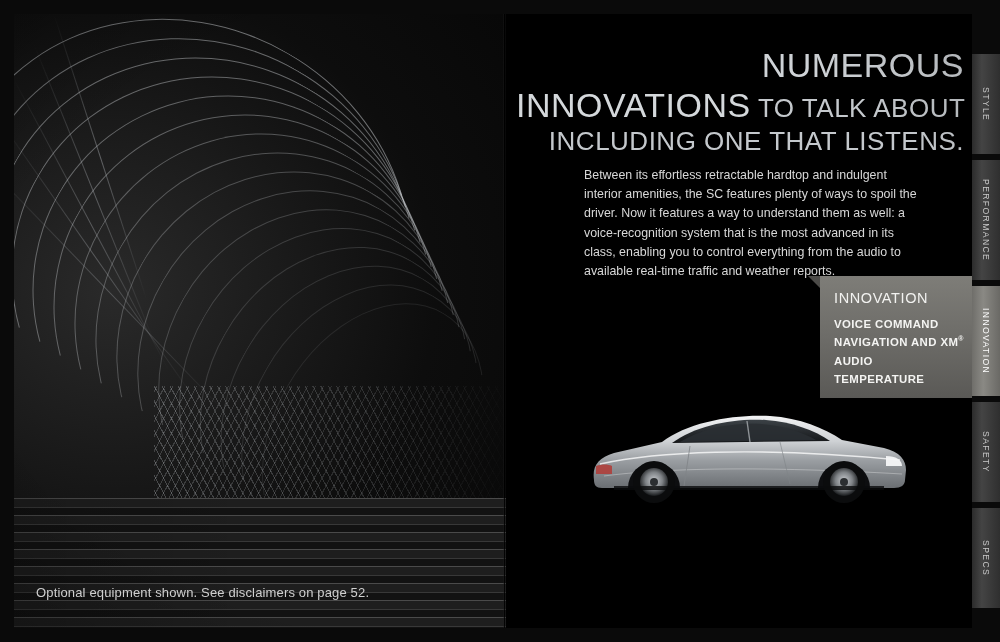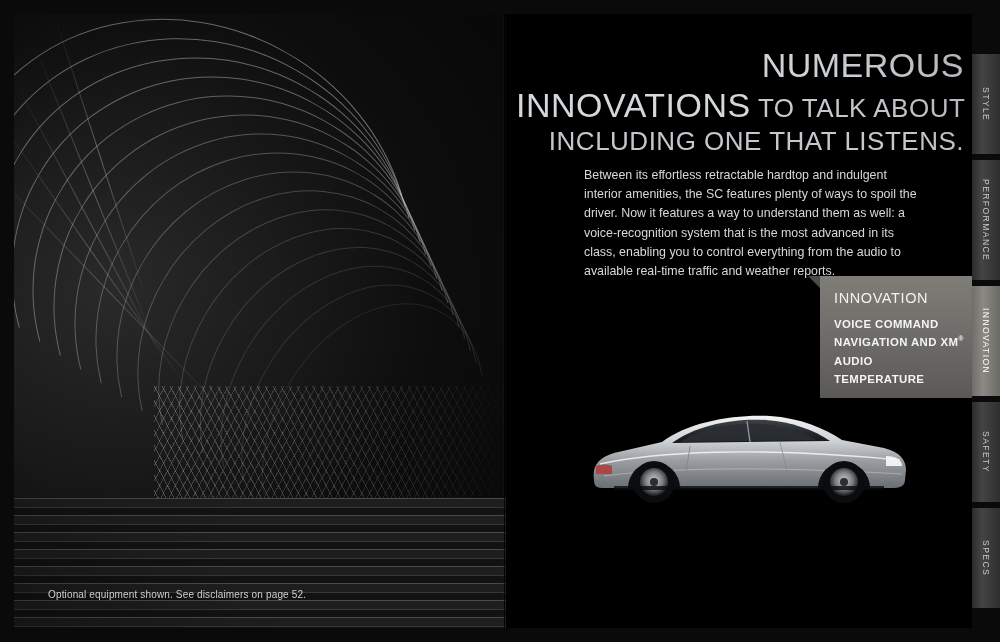--- a/index.html
+++ b/index.html
@@ -236,24 +236,23 @@
     border-bottom: 0 solid transparent;
     border-right: 10px solid transparent;
   }
 
   
   .disclaimer {
     position: absolute;
     left: 36px;
     bottom: 42px;
     color: #cfcfcf;
-    font-size: 10px;
+    font-size: 13px;
     letter-spacing: 0.15px;
     font-family: "Liberation Sans", sans-serif;
-    margin-left: 12px;
   }
 
   .vignette {
     position: absolute;
     left: 0; top: 0;
     width: 958px; height: 614px;
     pointer-events: none;
     background: radial-gradient(ellipse 95% 95% at 50% 50%, rgba(0,0,0,0) 55%, rgba(0,0,0,0.45) 100%);
   }
 </style>

